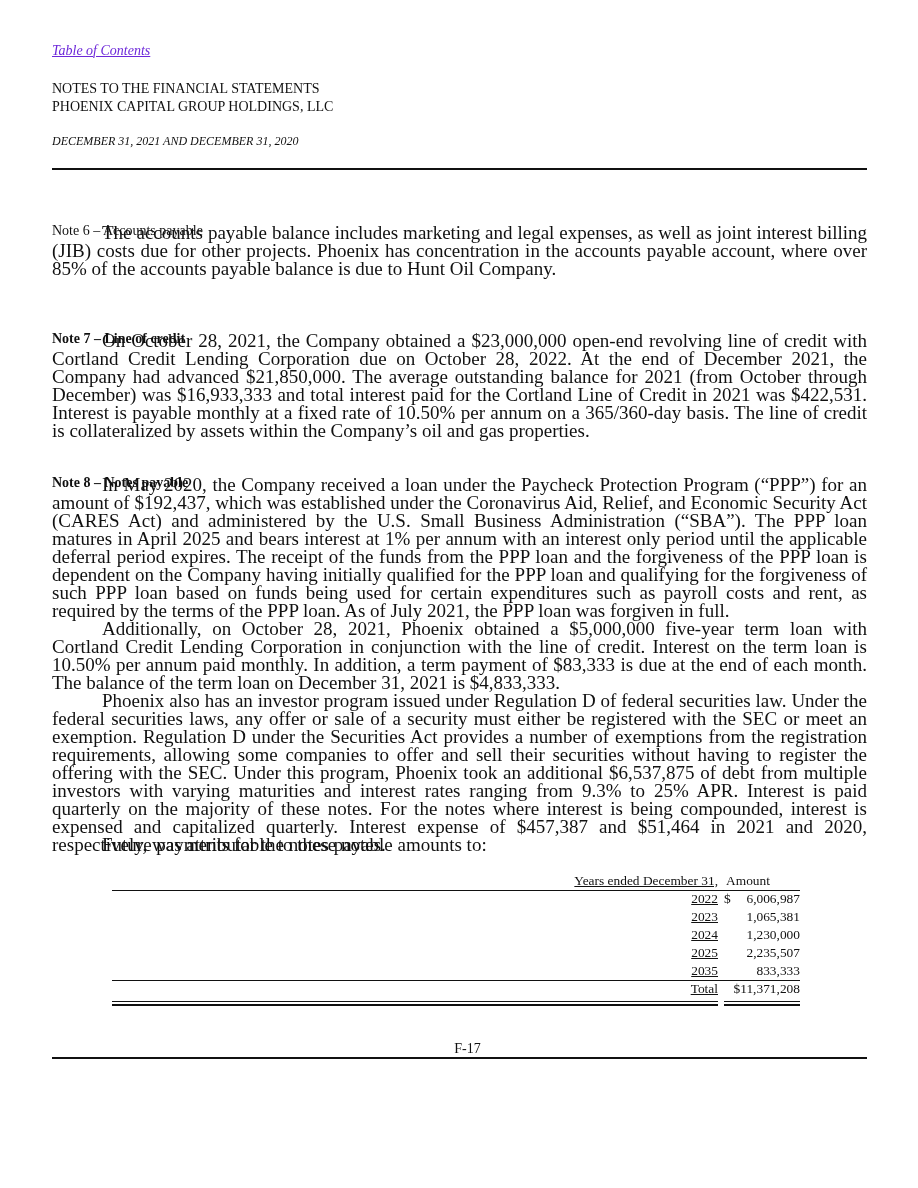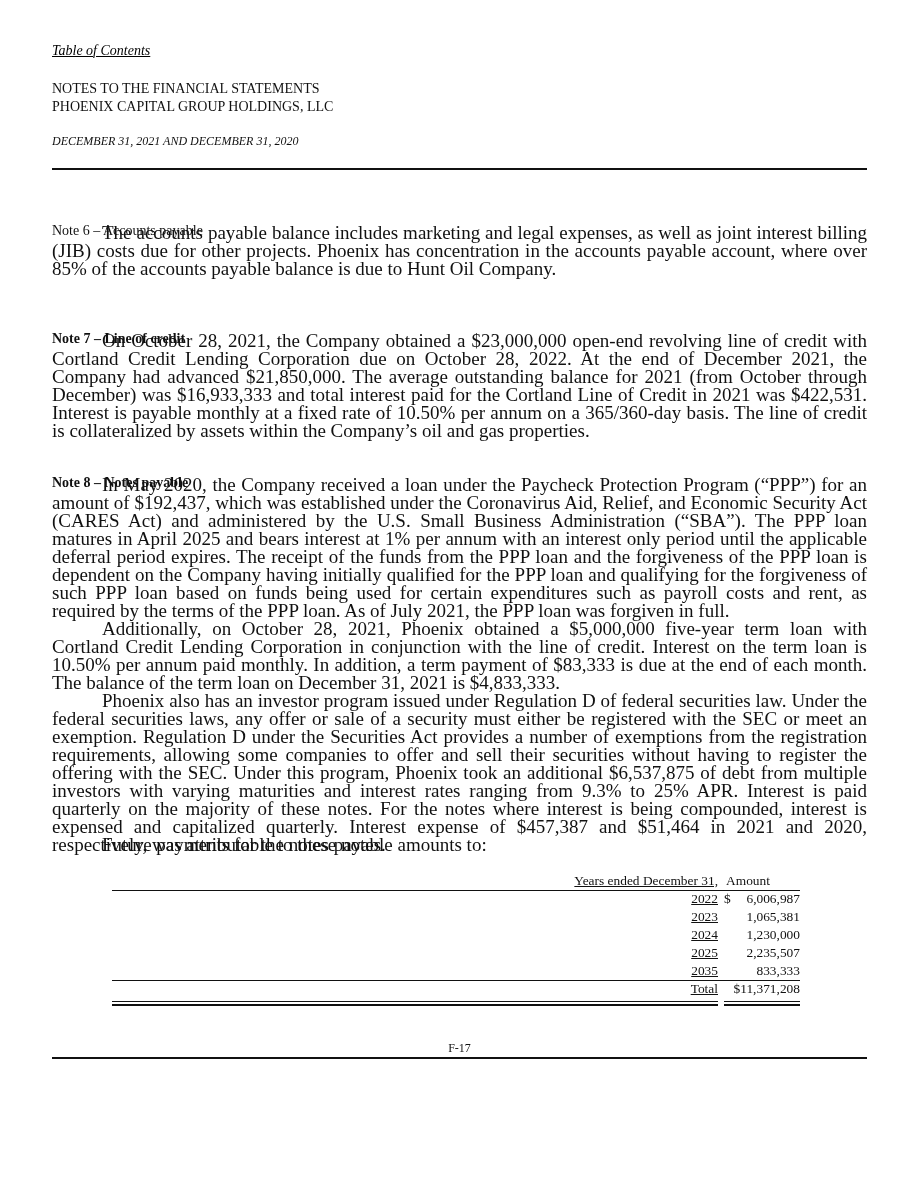--- a/index.html
+++ b/index.html
@@ -4,42 +4,42 @@
 <style>
   html, body { margin: 0; padding: 0; background: #ffffff; }
   body {
     width: 918px; height: 1188px; position: relative; overflow: hidden;
     font-family: "Liberation Serif", "DejaVu Serif", serif;
     color: #111111;
   }
   .page { position: absolute; left: 52px; top: 0; width: 815px; }
   .toc-link {
     position: absolute; left: 0; top: 43px;
-    font-size: 14px; font-style: italic; color: #000000;
+    font-size: 14px; font-style: italic; color: #6d28d9;
     text-decoration: underline; text-decoration-thickness: 1px; cursor: pointer;
   }
   .company { position: absolute; left: 0; top: 80px; font-size: 14px; line-height: 18px; }
   .dates { position: absolute; left: 0; top: 134px; font-size: 12px; font-style: italic; }
   .rule-top { position: absolute; left: 0; top: 168px; width: 815px; height: 2px; background: #111; }
   .note-heading { position: absolute; left: 0; font-size: 14px; margin-top: 34px; }
   .note-heading.bold { font-weight: bold; }
   .para {
     position: absolute; left: 0; width: 815px;
     font-size: 19px; line-height: 18px; text-align: justify;
     text-indent: 50px;
   }
   .table-wrap { position: absolute; left: 60px; top: 872px; width: 688px; }
   .tbl { position: relative; width: 688px; }
   .tbl-row { position: relative; height: 18px; font-size: 13.4px; line-height: 18px; }
   .col-year { position: absolute; right: 82px; text-align: right; white-space: nowrap; text-decoration: underline; }
   .col-amt { position: absolute; right: 0; width: 76px; text-align: right; white-space: nowrap; }
   .col-amt .dollar { position: absolute; left: 0; }
   .hdr-amt { position: absolute; right: 14px; width: 76px; text-align: center; }
   .line-main { position: absolute; left: 0; height: 1px; background: #111; }
-  .footer-num { position: absolute; left: 0; width: 815px; top: 1041px; text-align: center; font-size: 12px; }
+  .footer-num { position: absolute; left: 8px; width: 815px; top: 1041px; text-align: center; font-size: 14px; }
   .rule-bottom { position: absolute; left: 0; top: 1057px; width: 815px; height: 2px; background: #111; }
 </style>
 </head>
 <body>
 
 <div class="page">
 
   <a class="toc-link">Table of Contents</a>
 
   <div class="company">

